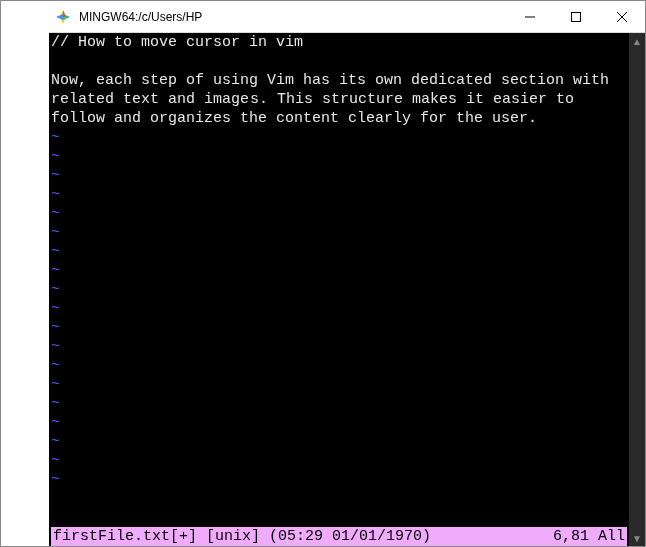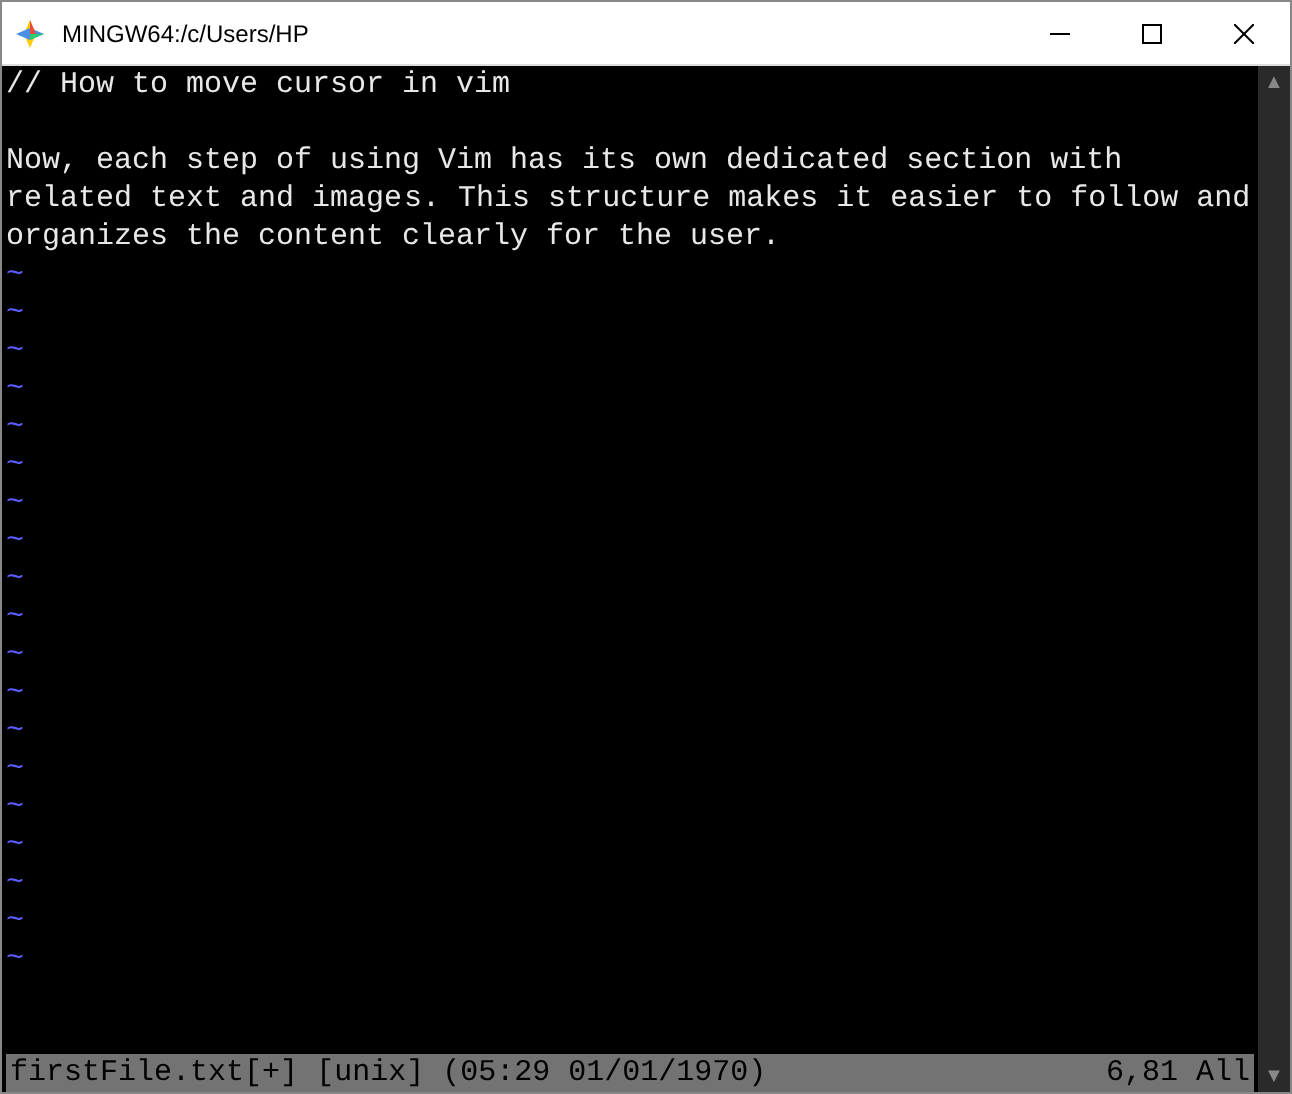--- a/index.html
+++ b/index.html
@@ -10,20 +10,21 @@
       background: #f0f0f0;
       overflow: hidden;
     }
     .window {
       width: 100%;
       height: 100%;
       display: flex;
       flex-direction: column;
       background: #fff;
       border: 1px solid #888;
+      padding-left: 48px;
     }
     .titlebar {
       height: 32px;
       background: #fff;
       display: flex;
       align-items: center;
       padding-left: 6px;
       border-bottom: 1px solid #ddd;
     }
     .titlebar-icon {
@@ -71,21 +72,21 @@
       overflow: hidden;
     }
     .term-content {
       flex: 1;
       white-space: pre-wrap;
       word-wrap: break-word;
     }
     .comment { color: #e8e8e8; }
     .tilde { color: #5c5cff; }
     .status-line {
-      background: #737373;
+      background: #f0abfc;
       color: #000;
       font-family: "Consolas", "Courier New", monospace;
       font-size: 15px;
       line-height: 19px;
       display: flex;
       padding: 0 2px;
     }
     .status-left { flex: 1; white-space: pre; }
     .status-right { white-space: pre; }
     .scrollbar {

